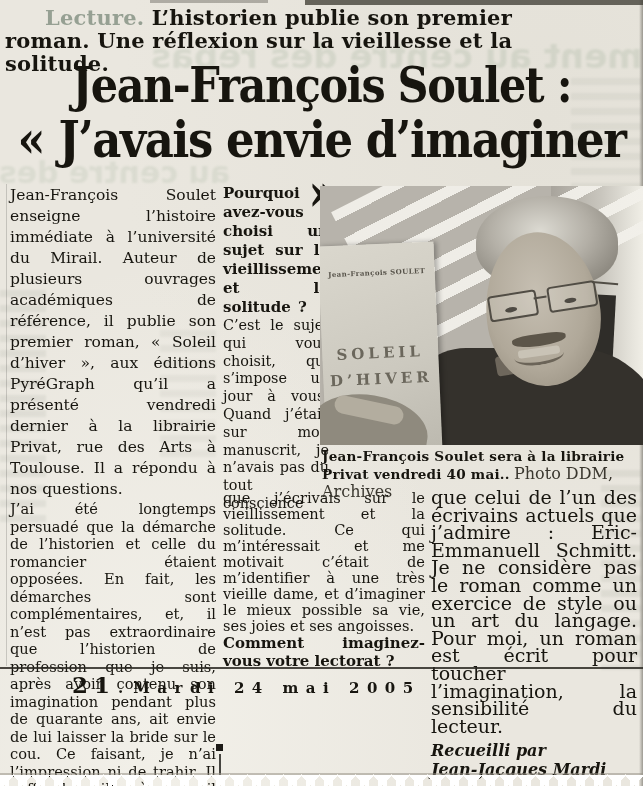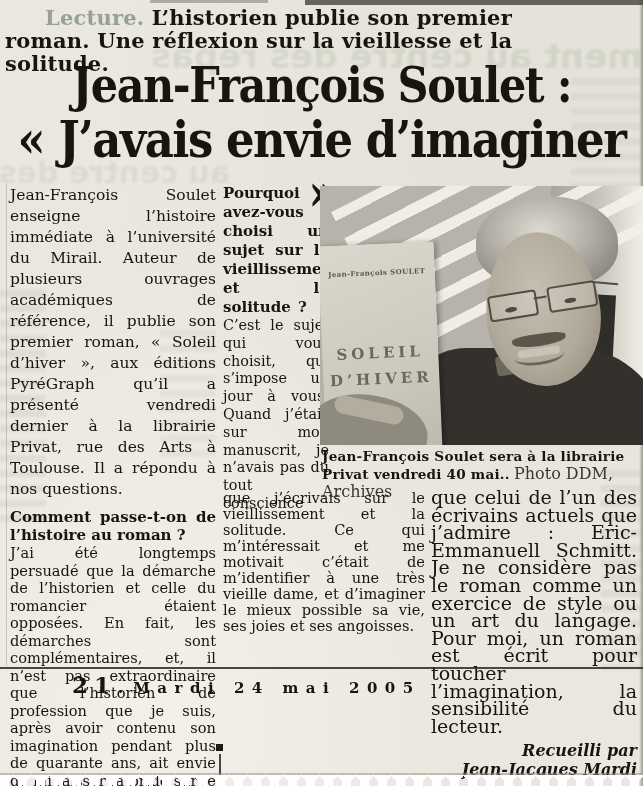--- a/index.html
+++ b/index.html
@@ -45,21 +45,21 @@
   .qhead{font-weight:bold;font-size:15px;line-height:17.6px;margin-top:9px;}
   .answer{font-size:14.6px;line-height:17.5px;}
   .col-mid-narrow{left:223px;top:184px;width:106px;}
   .col-mid-narrow .qhead{margin-top:0;font-size:15px;line-height:19px;word-spacing:2px;}
   .col-mid-narrow .answer{font-size:14.4px;line-height:17.8px;}
   .col-mid-wide{left:223px;top:490px;width:202px;}
   .col-mid-wide .answer{font-size:14.6px;line-height:16px;}
   .col-mid-wide .qhead{margin-top:0;font-size:15px;line-height:18.4px;}
   .col-right{left:431px;top:489px;width:206px;}
   .col-right .answer{font-size:19px;line-height:17.6px;}
-  .byline{margin-top:6px;text-align:right;font-weight:bold;font-style:italic;font-size:16px;line-height:19px;}
+  .byline{margin-top:6px;font-weight:bold;font-style:italic;font-size:16px;line-height:19px;}
   
   .photo{position:absolute;left:320px;top:186px;width:323px;height:259px;background:#b7b3ab;overflow:hidden;}
   .ph-bg-right{position:absolute;right:0;top:0;width:92px;height:100%;
     background:linear-gradient(90deg,#a8a49c 0%,#c9c6be 55%,#e6e4dc 88%,#f0eee6 100%);}
   .ph-stripes{position:absolute;left:30px;top:-55px;width:320px;height:160px;transform:rotate(-27deg);
     background:repeating-linear-gradient(0deg, rgba(242,240,234,.95) 0 11px, rgba(176,173,164,0) 11px 30px);}
   .ph-darkbook{position:absolute;right:30px;top:108px;width:58px;height:116px;background:#2f2d29;transform:rotate(3deg);}
   .ph-body{position:absolute;left:86px;right:-22px;top:162px;bottom:-12px;background:#34312c;border-radius:60px 90px 0 0;}
   .ph-collar{position:absolute;left:176px;top:168px;width:34px;height:20px;background:#6e675c;transform:rotate(-10deg);border-radius:4px;}
   .ph-head{position:absolute;left:150px;top:10px;width:152px;height:205px;}
@@ -116,31 +116,31 @@
 
   <div class="kicker"><span class="lead">Lecture.</span><span> L’historien publie son premier roman. Une réflexion sur la vieillesse et la solitude.</span></div>
 
   <h1 class="headline" style="margin:0;">
     <span class="l1">Jean-François Soulet :</span>
     <span class="l2">« J’avais envie d’imaginer »</span>
   </h1>
 
   <div class="col col-left">
     <div class="intro">Jean-François Soulet enseigne l’histoire immédiate à l’université du Mirail. Auteur de plusieurs ouvrages académiques de référence, il publie son premier roman, « Soleil d’hiver », aux éditions PyréGraph qu’il a présenté vendredi dernier à la librairie Privat, rue des Arts à Toulouse. Il a répondu à nos questions.</div>
-    <div class="qhead">Comment passe-t-on de l’histoire au roman ?</div>
     <div class="answer">J’ai été longtemps persuadé que la démarche de l’historien et celle du romancier étaient opposées. En fait, les démarches sont complémentaires, et, il n’est pas extraordinaire que l’historien de profession que je suis, après avoir contenu son imagination pendant plus de quarante ans, ait envie de lui laisser la bride sur le cou. Ce faisant, je n’ai l’impression ni de trahir. Il suffit de veiller à ce qu’il n’y ait pas de confusion dans la pratique des deux genres.</div>
   </div>
 
   <div class="col col-mid-narrow">
     <div class="qhead">Pourquoi avez-vous choisi un sujet sur le vieillissement et la solitude ?</div>
     <div class="answer">C’est le sujet qui vous choisit, qui s’impose un jour à vous. Quand j’étais sur mon manuscrit, je n’avais pas du tout conscience</div>
   </div>
 
   <div class="col col-mid-wide">
     <div class="answer">que j’écrivais sur le vieillissement et la solitude. Ce qui m’intéressait et me motivait c’était de m’identifier à une très vieille dame, et d’imaginer le mieux possible sa vie, ses joies et ses angoisses.</div>
+    <div class="qhead">Comment imaginez-vous votre lectorat ?</div>
   </div>
 
   <div class="col col-right">
     <div class="answer">que celui de l’un des écrivains actuels que j’admire : Eric-Emmanuell Schmitt. Je ne considère pas le roman comme un exercice de style ou un art du langage. Pour moi, un roman est écrit pour toucher l’imagination, la sensibilité du lecteur.</div>
     <div class="byline">
       <span>Recueilli par</span><br>
       <span>Jean-Jacques Mardi</span>
     </div>
   </div>
 

